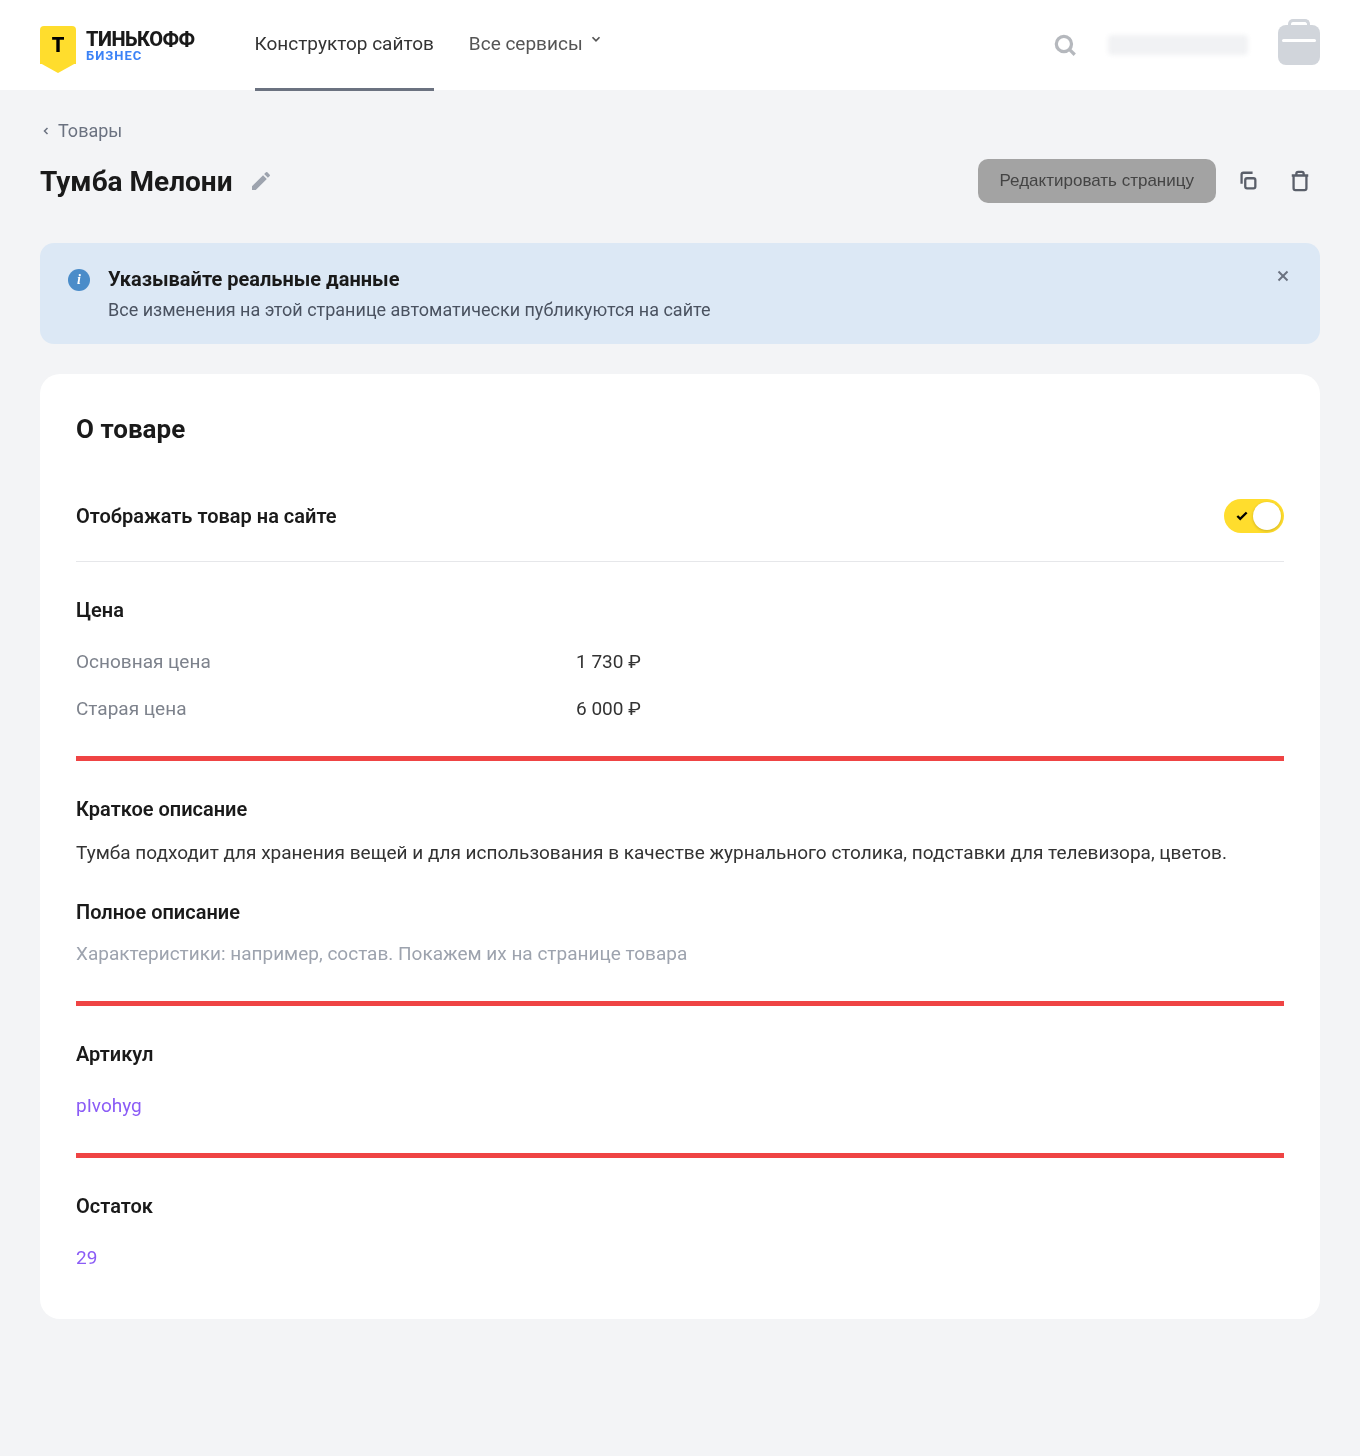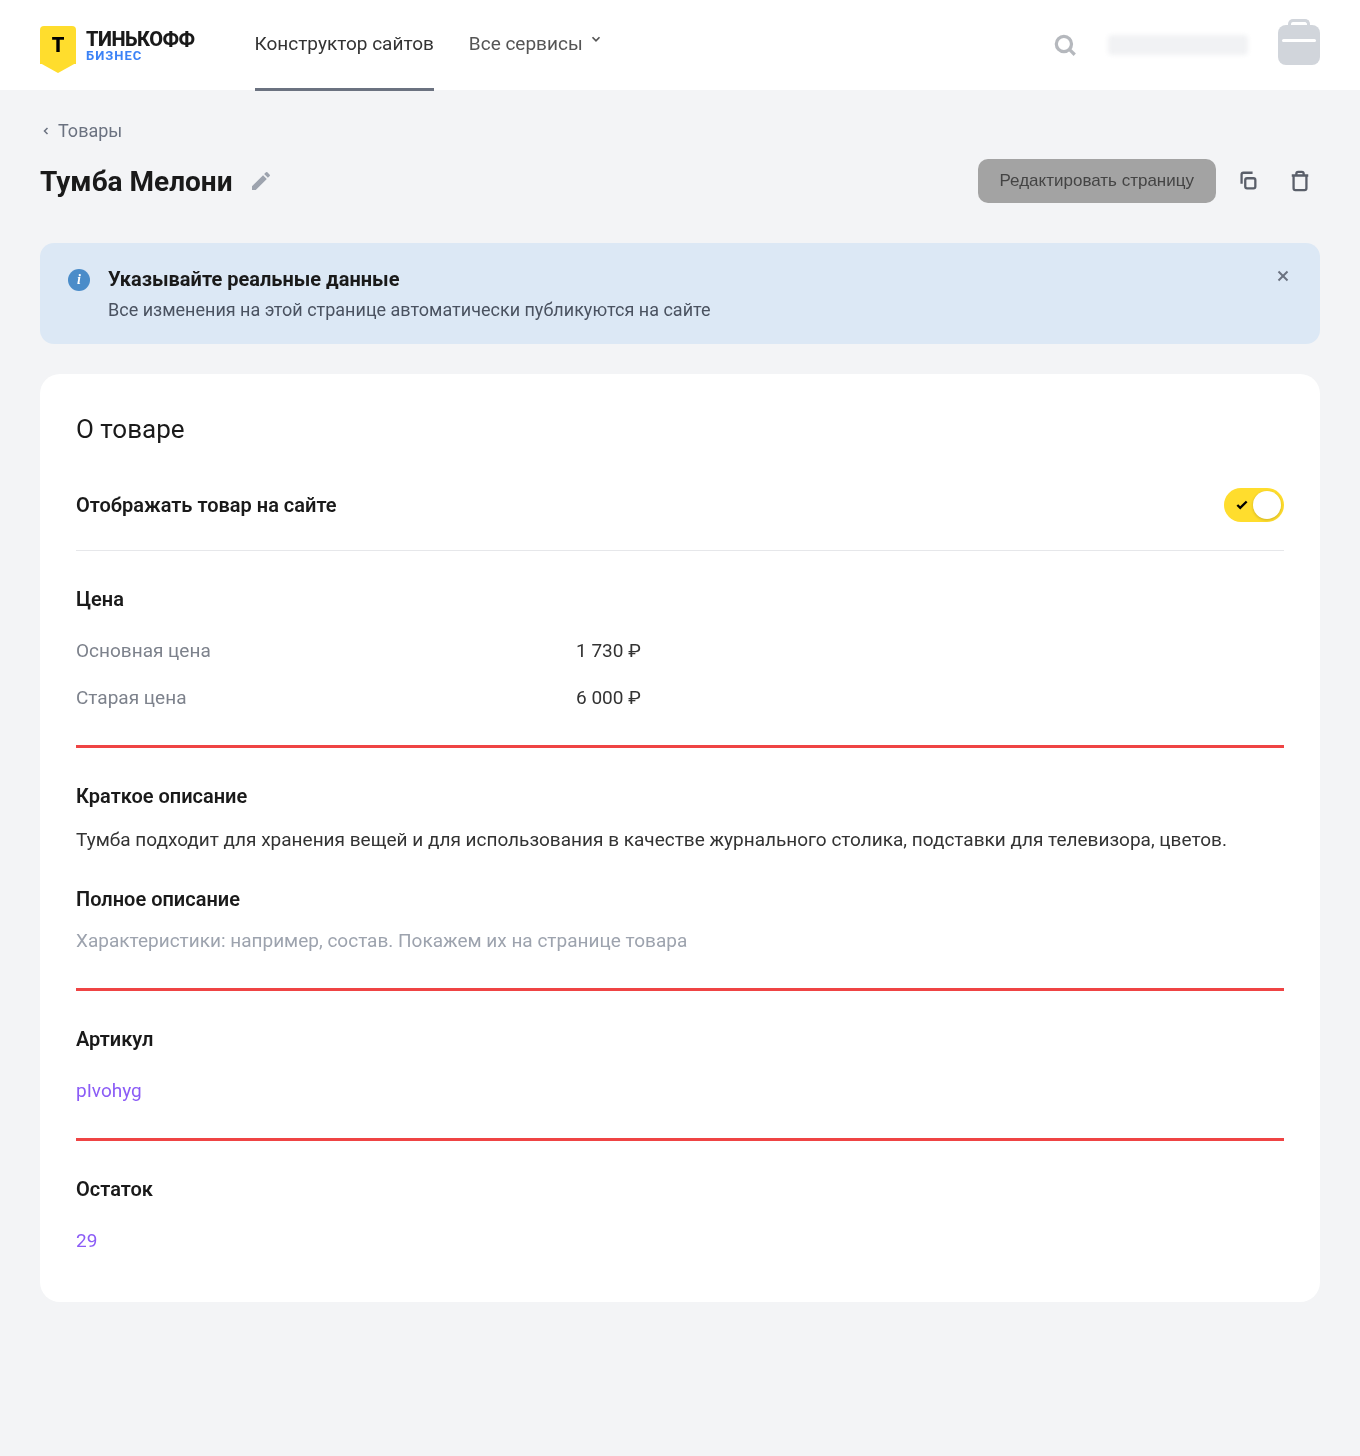--- a/index.html
+++ b/index.html
@@ -215,22 +215,22 @@
     }
     
     
     .card {
       background: #fff;
       border-radius: 20px;
       padding: 40px 36px;
     }
     .card-title {
       font-size: 26px;
-      font-weight: 400;
-      margin-bottom: 44px;
+      font-weight: 700;
+      margin-bottom: 55px;
     }
     
     .toggle-row {
       display: flex;
       justify-content: space-between;
       align-items: center;
       padding-bottom: 28px;
       border-bottom: 1px solid #e6e7ea;
     }
     .toggle-label {
@@ -260,21 +260,21 @@
       top: 3px;
       width: 28px;
       height: 28px;
       background: #fff;
       border-radius: 50%;
       box-shadow: 0 1px 3px rgba(0,0,0,0.2);
     }
     
     .section {
       padding: 36px 0;
-      border-bottom: 3px solid #ef4444;
+      border-bottom: 5px solid #ef4444;
     }
     .section:last-child { border-bottom: none; padding-bottom: 10px;}
     .section-title {
       font-size: 20px;
       font-weight: 600;
       margin-bottom: 28px;
     }
     
     .price-row {
       display: flex;

